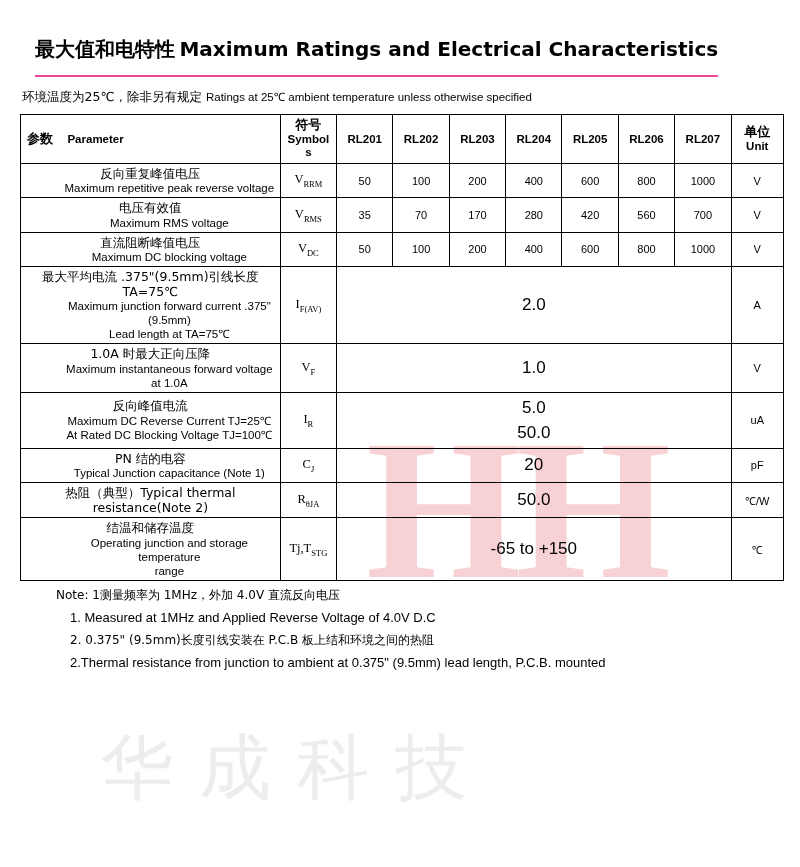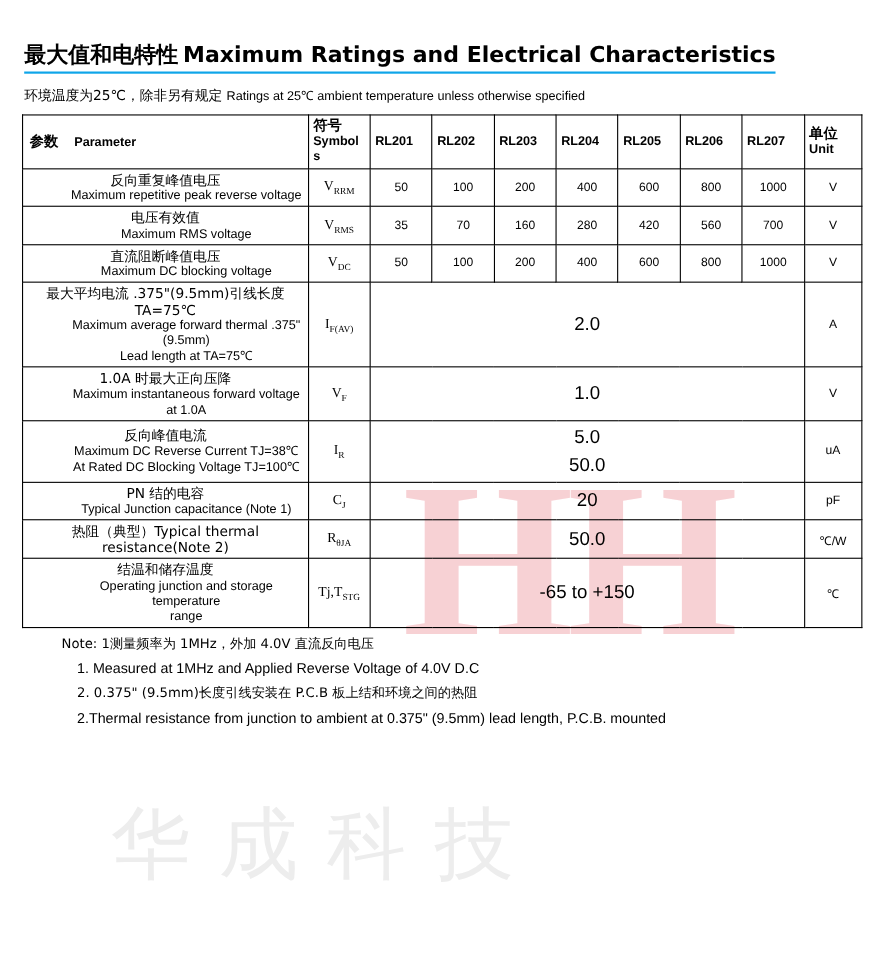--- a/index.html
+++ b/index.html
@@ -48,24 +48,24 @@
   }
 
   .page {
     position: relative;
     z-index: 2;
     padding: 0 16px;
   }
 
   
   .title-wrap {
-    margin: 36px 0 0 6px;
-    border-bottom: 2px solid #0ea5e9;
+    margin: 36px 0 0 19px;
+    border-bottom: 2px solid #ec4899;
     display: inline-block;
-    padding-bottom: 2px;
+    padding-bottom: 12px;
   }
   .title {
     font-family: "DejaVu Sans", sans-serif;
     font-size: 20px;
     font-weight: bold;
     white-space: nowrap;
   }
 
   .subtitle {
     margin: 12px 0 8px 6px;
@@ -90,20 +90,21 @@
     padding: 2px 4px;
     vertical-align: middle;
     background: transparent;
   }
   .c-param  { width: 258px; }
   .c-sym    { width: 56px;  text-align: center; }
   .c-val    { width: 56px;  text-align: center; }
   .c-unit   { width: 52px;  text-align: center; }
 
   thead td {
+    text-align: center;
     font-weight: bold;
     font-size: 11.5px;
     height: 44px;
   }
   thead td.hdr-param {
     text-align: left;
     font-size: 13px;
     padding-left: 6px;
   }
   .hdr-cn {
@@ -261,21 +262,21 @@
       <tr>
         <td class="param">
           <span class="p-cn">电压有效值</span>
           <span class="p-en">Maximum RMS voltage</span>
         </td>
         <td class="sym">
           <span>V</span><sub>RMS</sub>
         </td>
         <td class="val">35</td>
         <td class="val">70</td>
-        <td class="val">160</td>
+        <td class="val">170</td>
         <td class="val">280</td>
         <td class="val">420</td>
         <td class="val">560</td>
         <td class="val">700</td>
         <td class="unit">V</td>
       </tr>
 
       <tr>
         <td class="param">
           <span class="p-cn">直流阻断峰值电压</span>
@@ -291,21 +292,21 @@
         <td class="val">600</td>
         <td class="val">800</td>
         <td class="val">1000</td>
         <td class="unit">V</td>
       </tr>
 
       <tr>
         <td class="param">
           <span class="p-cn">最大平均电流  .375"(9.5mm)引线长度</span>
           <span class="p-cn">TA=75℃</span>
-          <span class="p-en">Maximum average forward thermal .375"(9.5mm)</span>
+          <span class="p-en">Maximum junction forward current .375"(9.5mm)</span>
           <span class="p-en">Lead length at TA=75℃</span>
         </td>
         <td class="sym">
           <span>I</span><sub>F(AV)</sub>
         </td>
         <td class="merged" colspan="7">2.0</td>
         <td class="unit">A</td>
       </tr>
 
 
@@ -317,21 +318,21 @@
         <td class="sym">
           <span>V</span><sub>F</sub>
         </td>
         <td class="merged" colspan="7">1.0</td>
         <td class="unit">V</td>
       </tr>
 
       <tr>
         <td class="param">
           <span class="p-cn">反向峰值电流</span>
-          <span class="p-en">Maximum DC Reverse Current   TJ=38℃</span>
+          <span class="p-en">Maximum DC Reverse Current   TJ=25℃</span>
           <span class="p-en">At Rated DC Blocking Voltage      TJ=100℃</span>
         </td>
         <td class="sym">
           <span>I</span><sub>R</sub>
         </td>
         <td class="merged twoline" colspan="7">
           <div>5.0</div>
           <div>50.0</div>
         </td>
         <td class="unit">uA</td>

